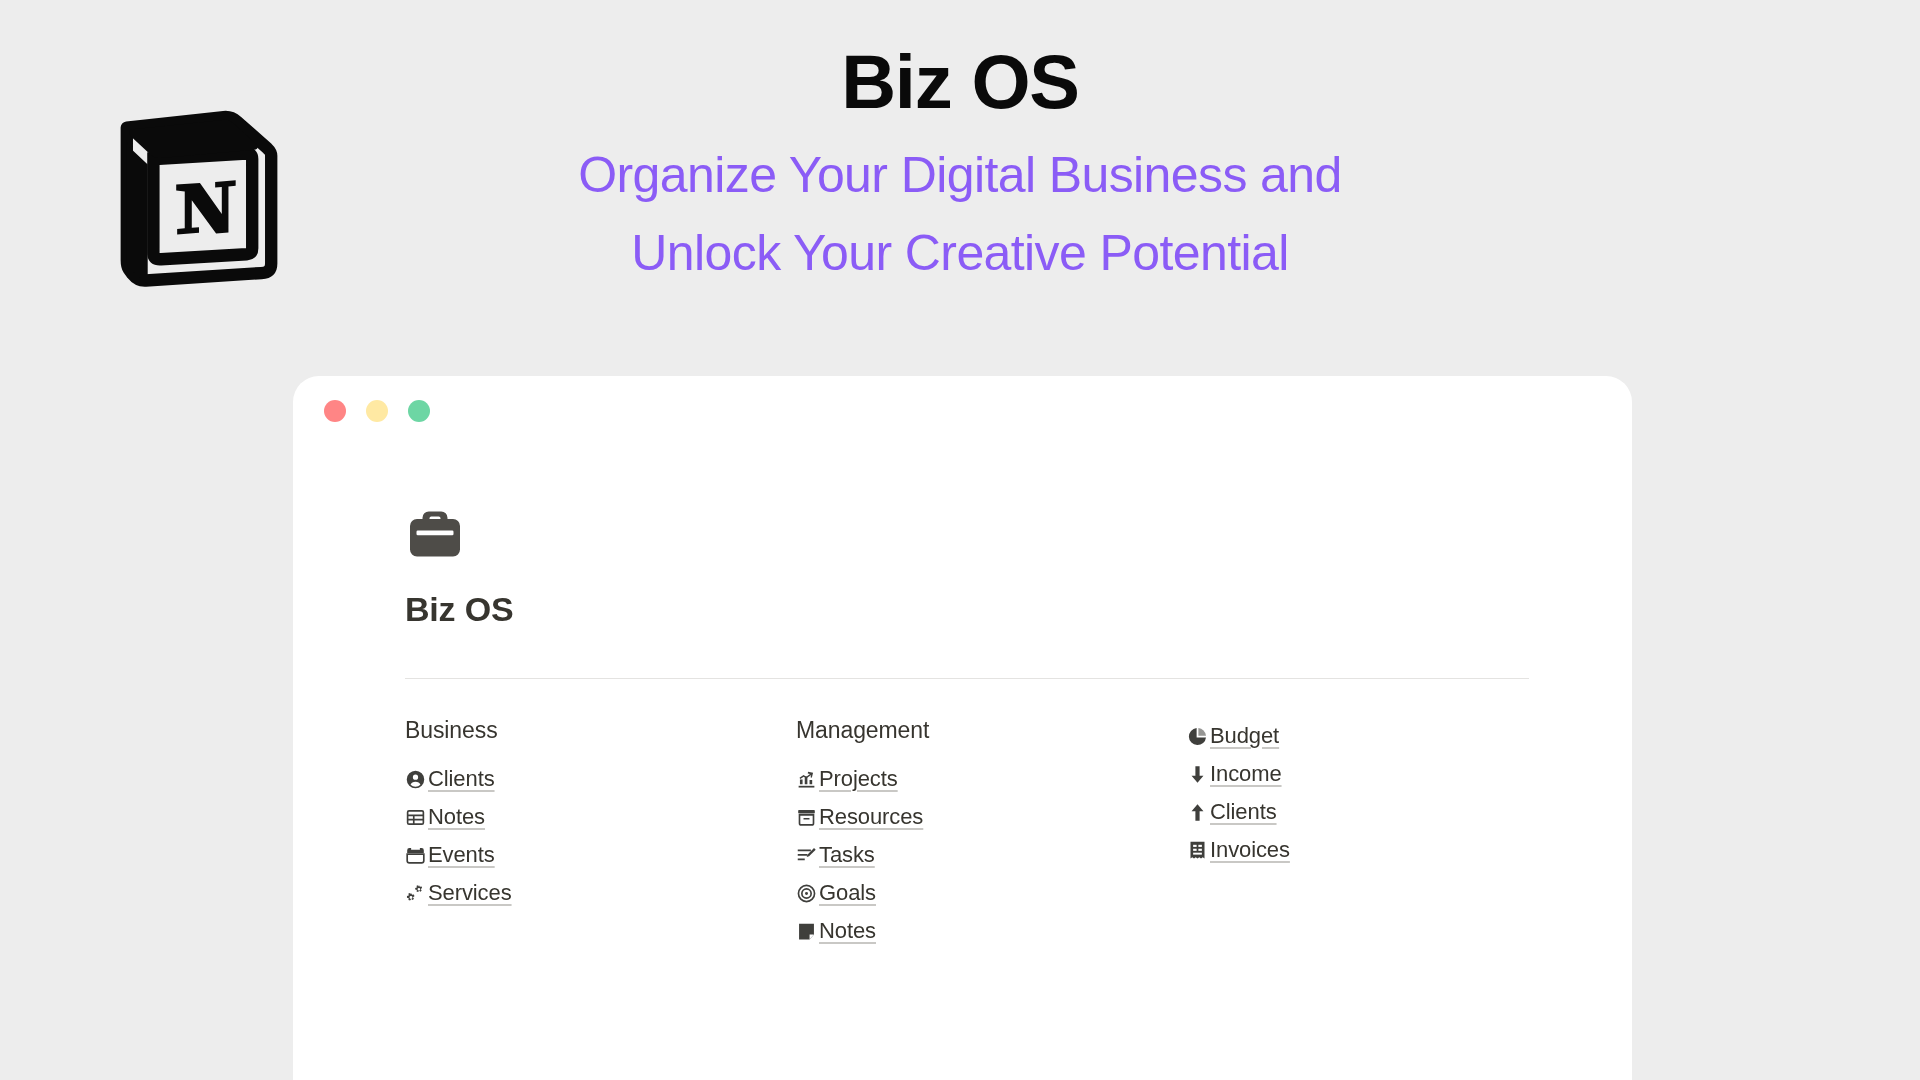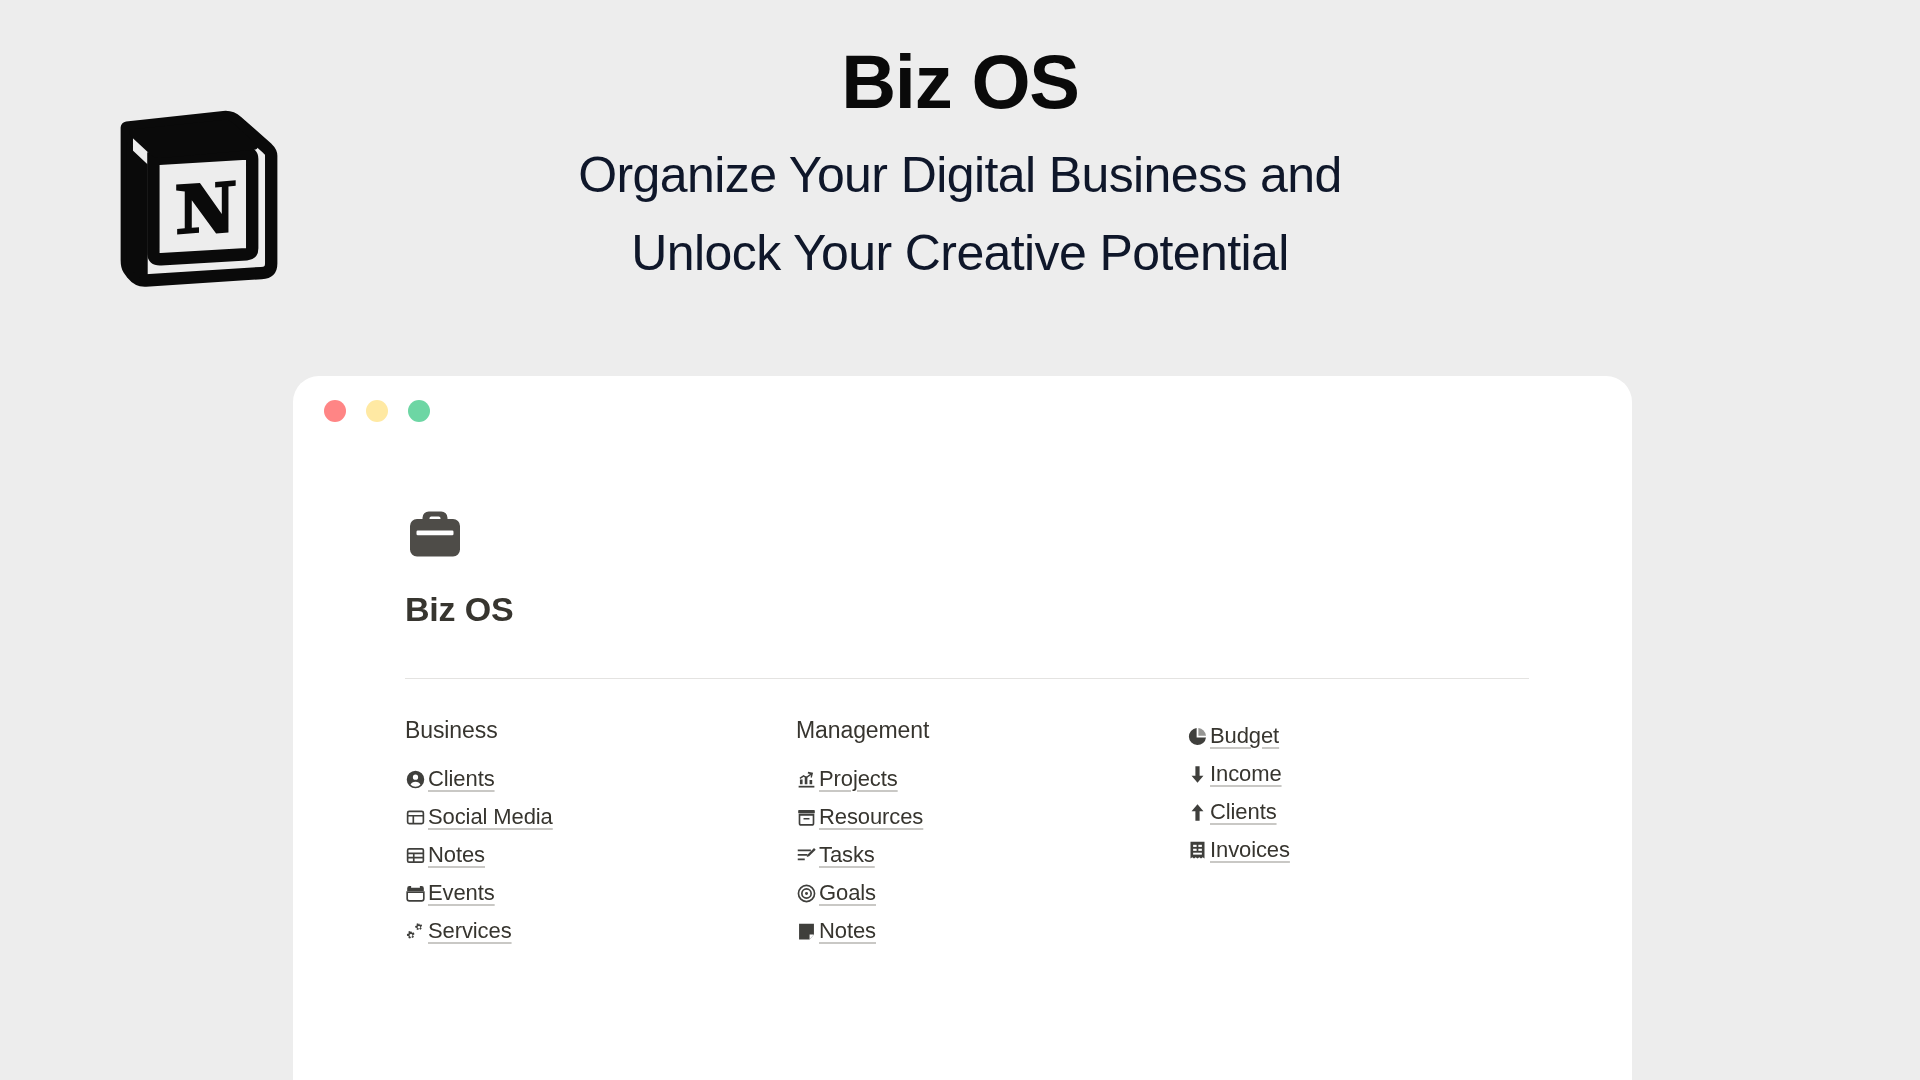--- a/index.html
+++ b/index.html
@@ -54,21 +54,21 @@
     letter-spacing: -1.2px;
     color: #0a0a0a;
   }
 
   .hero-subtitle {
     margin-top: 8px;
     font-size: 50px;
     line-height: 78px;
     font-weight: 400;
     letter-spacing: -0.6px;
-    color: #0f172a;
+    color: #8b5cf6;
   }
 
   
   .window-card {
     position: absolute;
     left: 293px;
     top: 376px;
     width: 1339px;
     height: 704px;
     background: #ffffff;
@@ -221,29 +221,20 @@
 
           <div class="link-row">
             <span class="link-icon">
               <svg viewBox="0 0 24 24" fill="currentColor">
                   <path d="M12 2a10 10 0 1 0 0 20 10 10 0 0 0 0-20Zm0 4.3a3 3 0 1 1 0 6 3 3 0 0 1 0-6Zm0 14.1a7.9 7.9 0 0 1-5.6-2.3c.5-2.2 3-3.4 5.6-3.4s5.1 1.2 5.6 3.4A7.9 7.9 0 0 1 12 20.4Z"></path>
                 </svg>
             </span>
             <span class="link-label">Clients</span>
           </div>
 
-          <div class="link-row">
-            <span class="link-icon">
-              <svg viewBox="0 0 24 24" fill="none" stroke="currentColor" stroke-width="1.9">
-                  <rect x="3" y="5" width="18" height="14" rx="1.8"></rect>
-                  <path d="M3 10h18M9.5 10v9" stroke-width="1.9"></path>
-                </svg>
-            </span>
-            <span class="link-label">Social Media</span>
-          </div>
 
           <div class="link-row">
             <span class="link-icon">
               <svg viewBox="0 0 24 24" fill="none" stroke="currentColor" stroke-width="1.9">
                   <rect x="3" y="4.5" width="18" height="15" rx="1.6"></rect>
                   <path d="M3 9.5h18M3 14.5h18M10 9.5v10"></path>
                 </svg>
             </span>
             <span class="link-label">Notes</span>
           </div>

